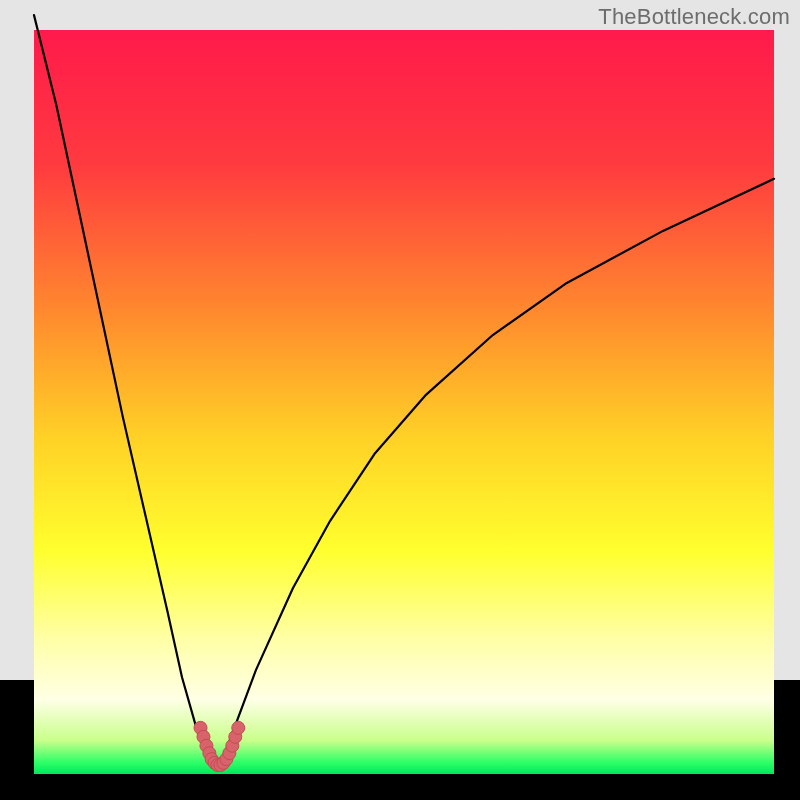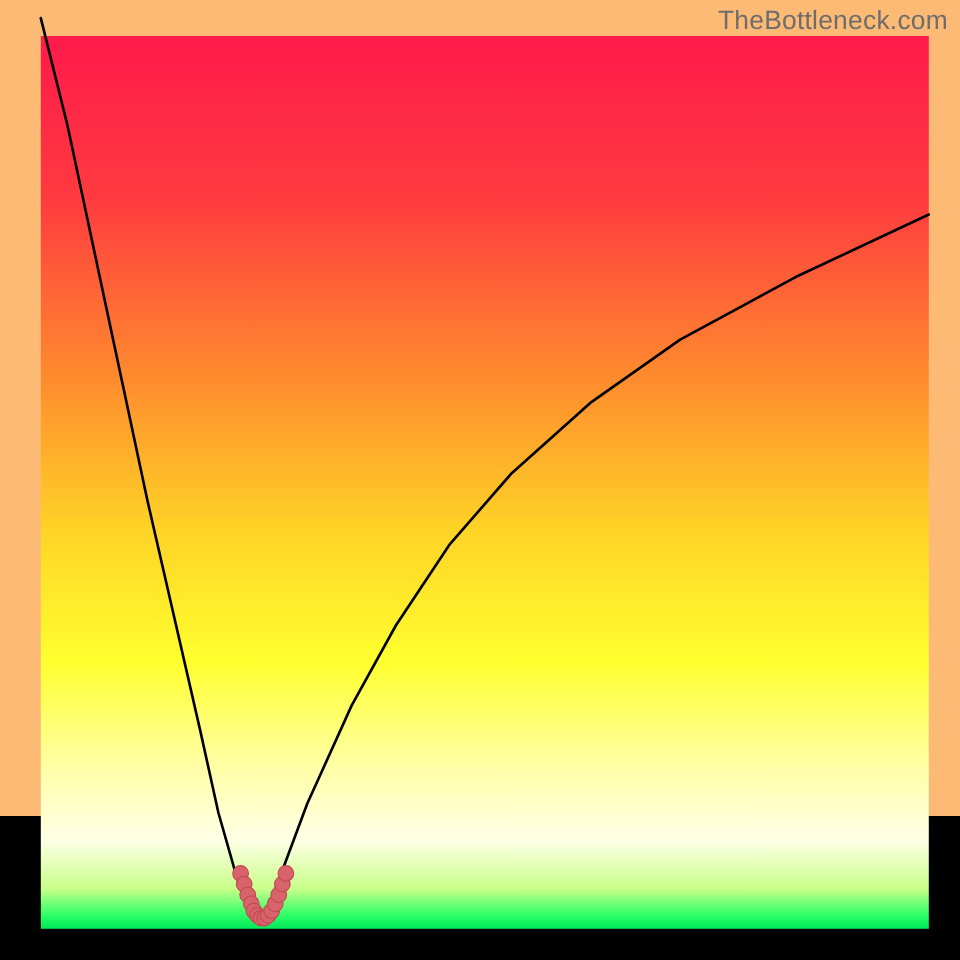--- a/index.html
+++ b/index.html
@@ -10,21 +10,21 @@
     background: #000;
     overflow: hidden;
     font-family: Arial, Helvetica, sans-serif;
   }
   .frame {
     position: absolute;
     top: 0;
     left: 0;
     width: 800px;
     height: 680px;
-    background: #fdba74;
+    background: #e5e5e5;
   }
   .watermark {
     position: absolute;
     top: 4px;
     right: 10px;
     color: #6d6d6d;
     font-size: 22px;
     letter-spacing: 0.2px;
     font-weight: 400;
     z-index: 10;

